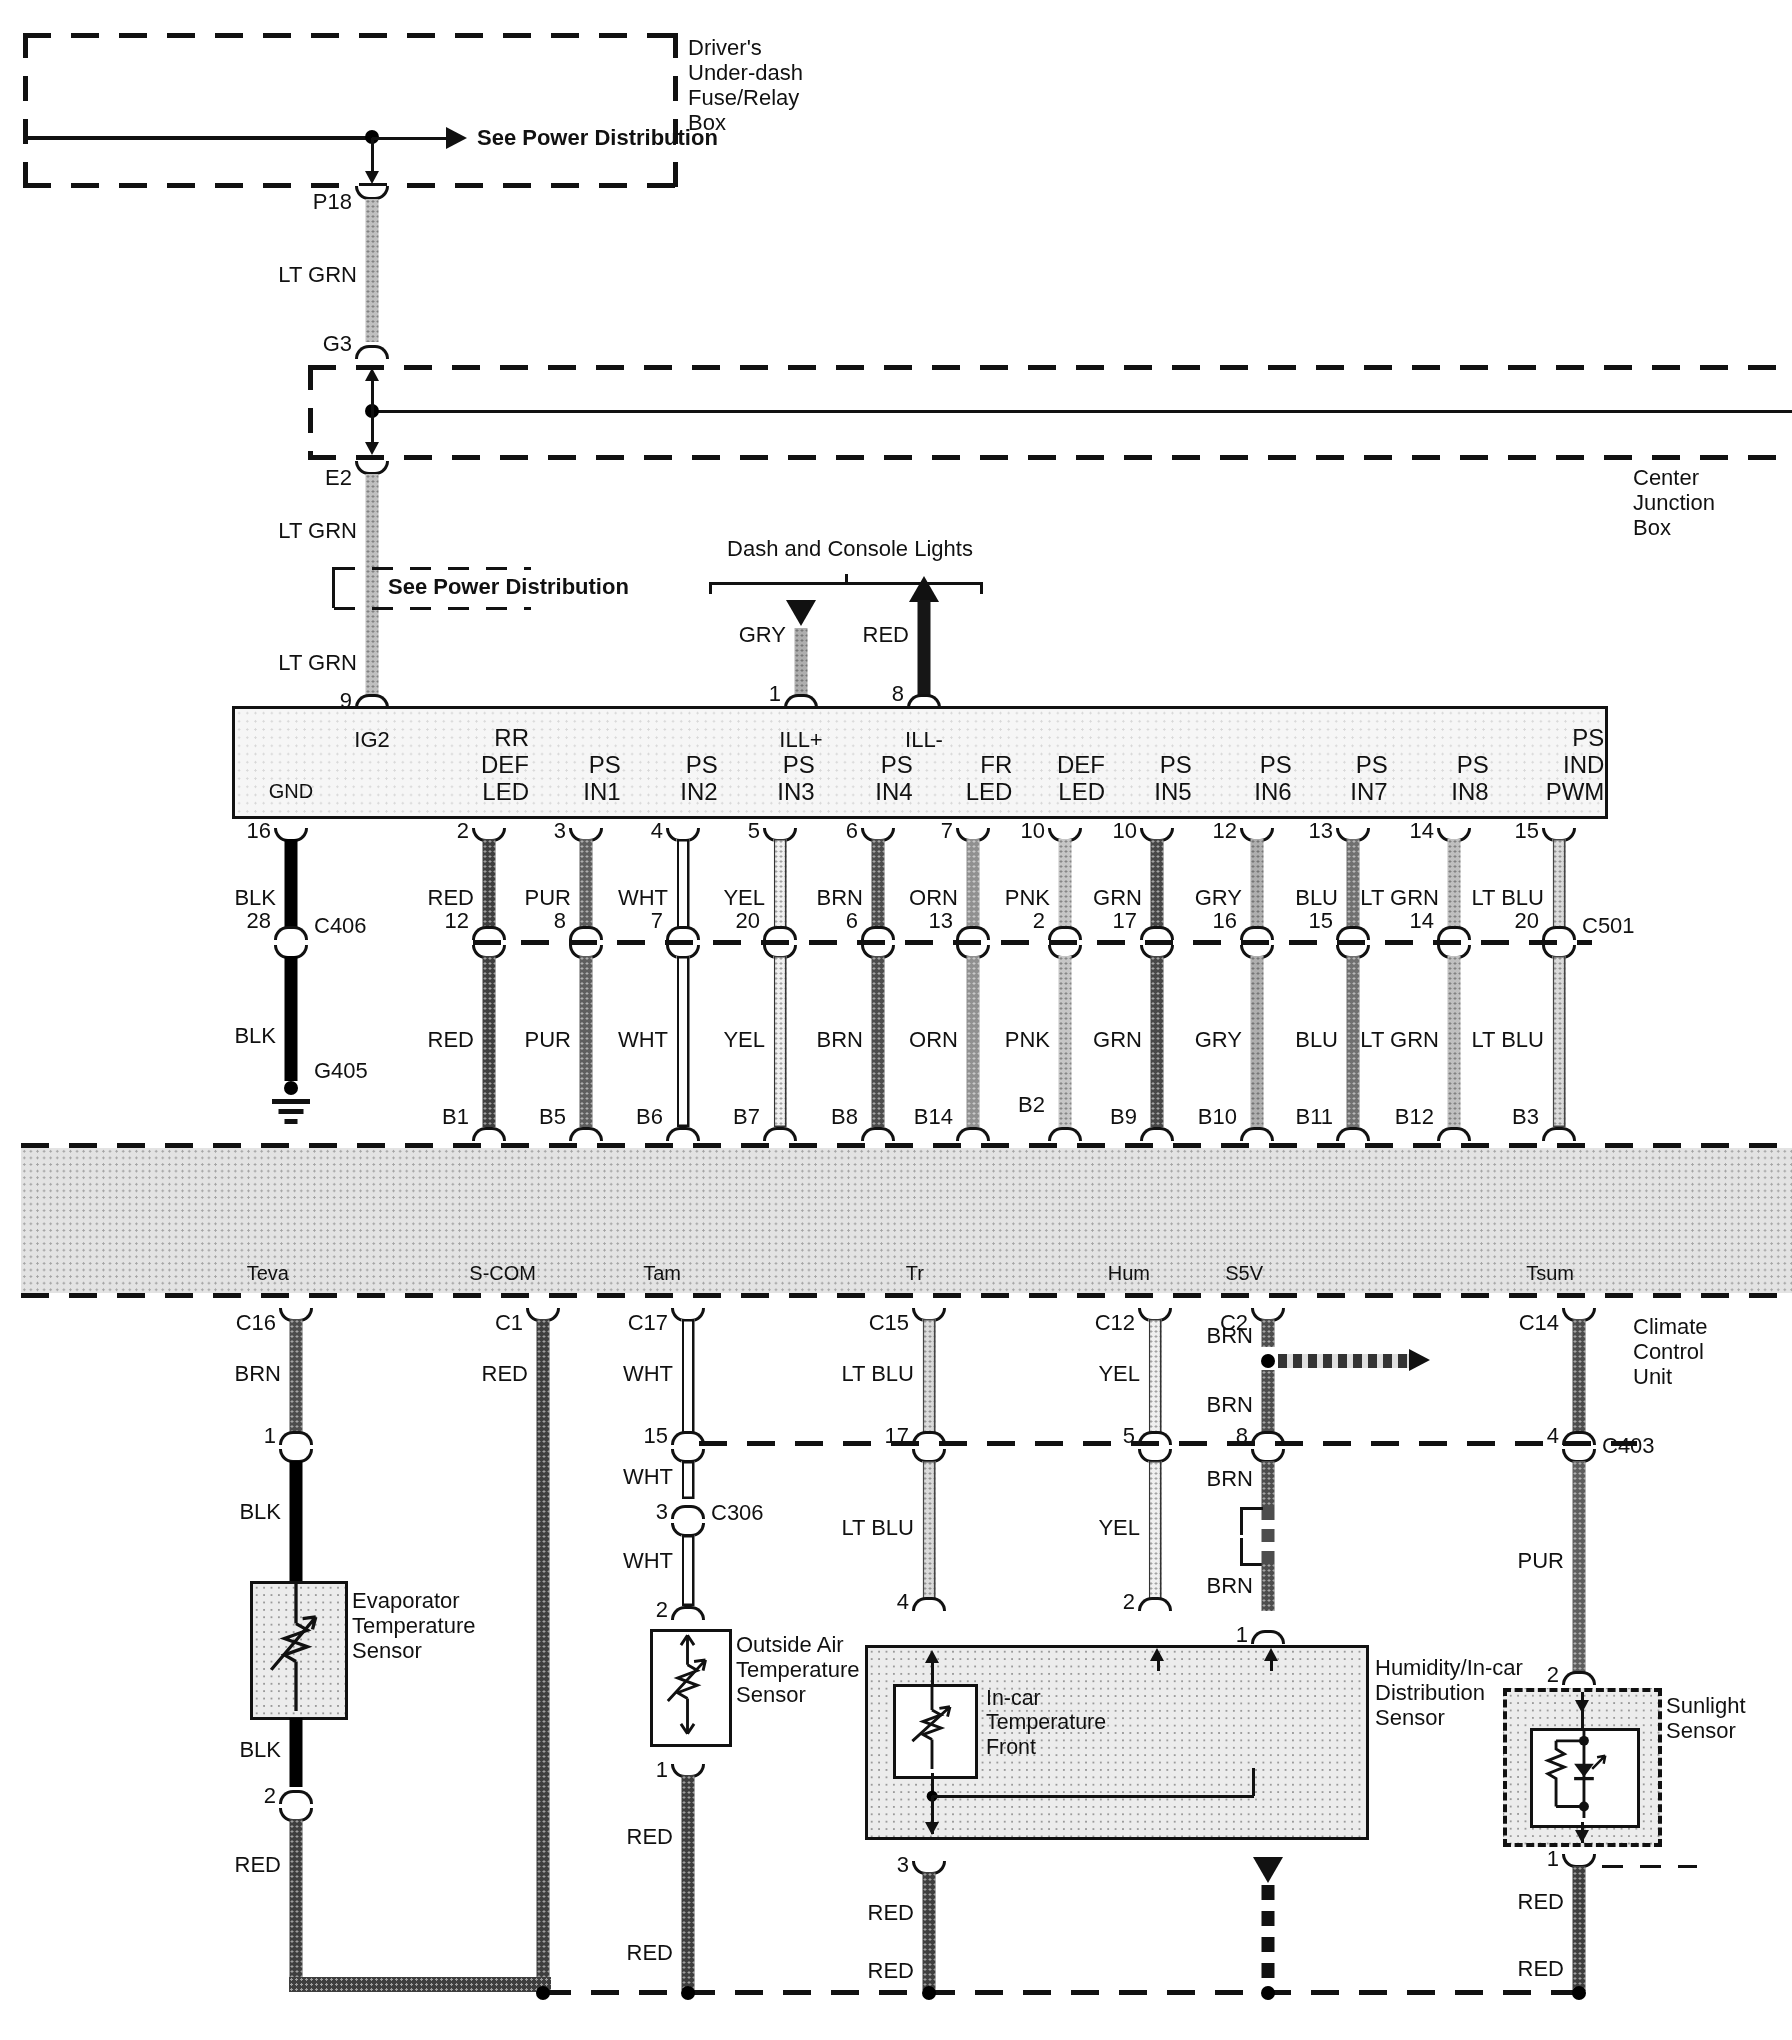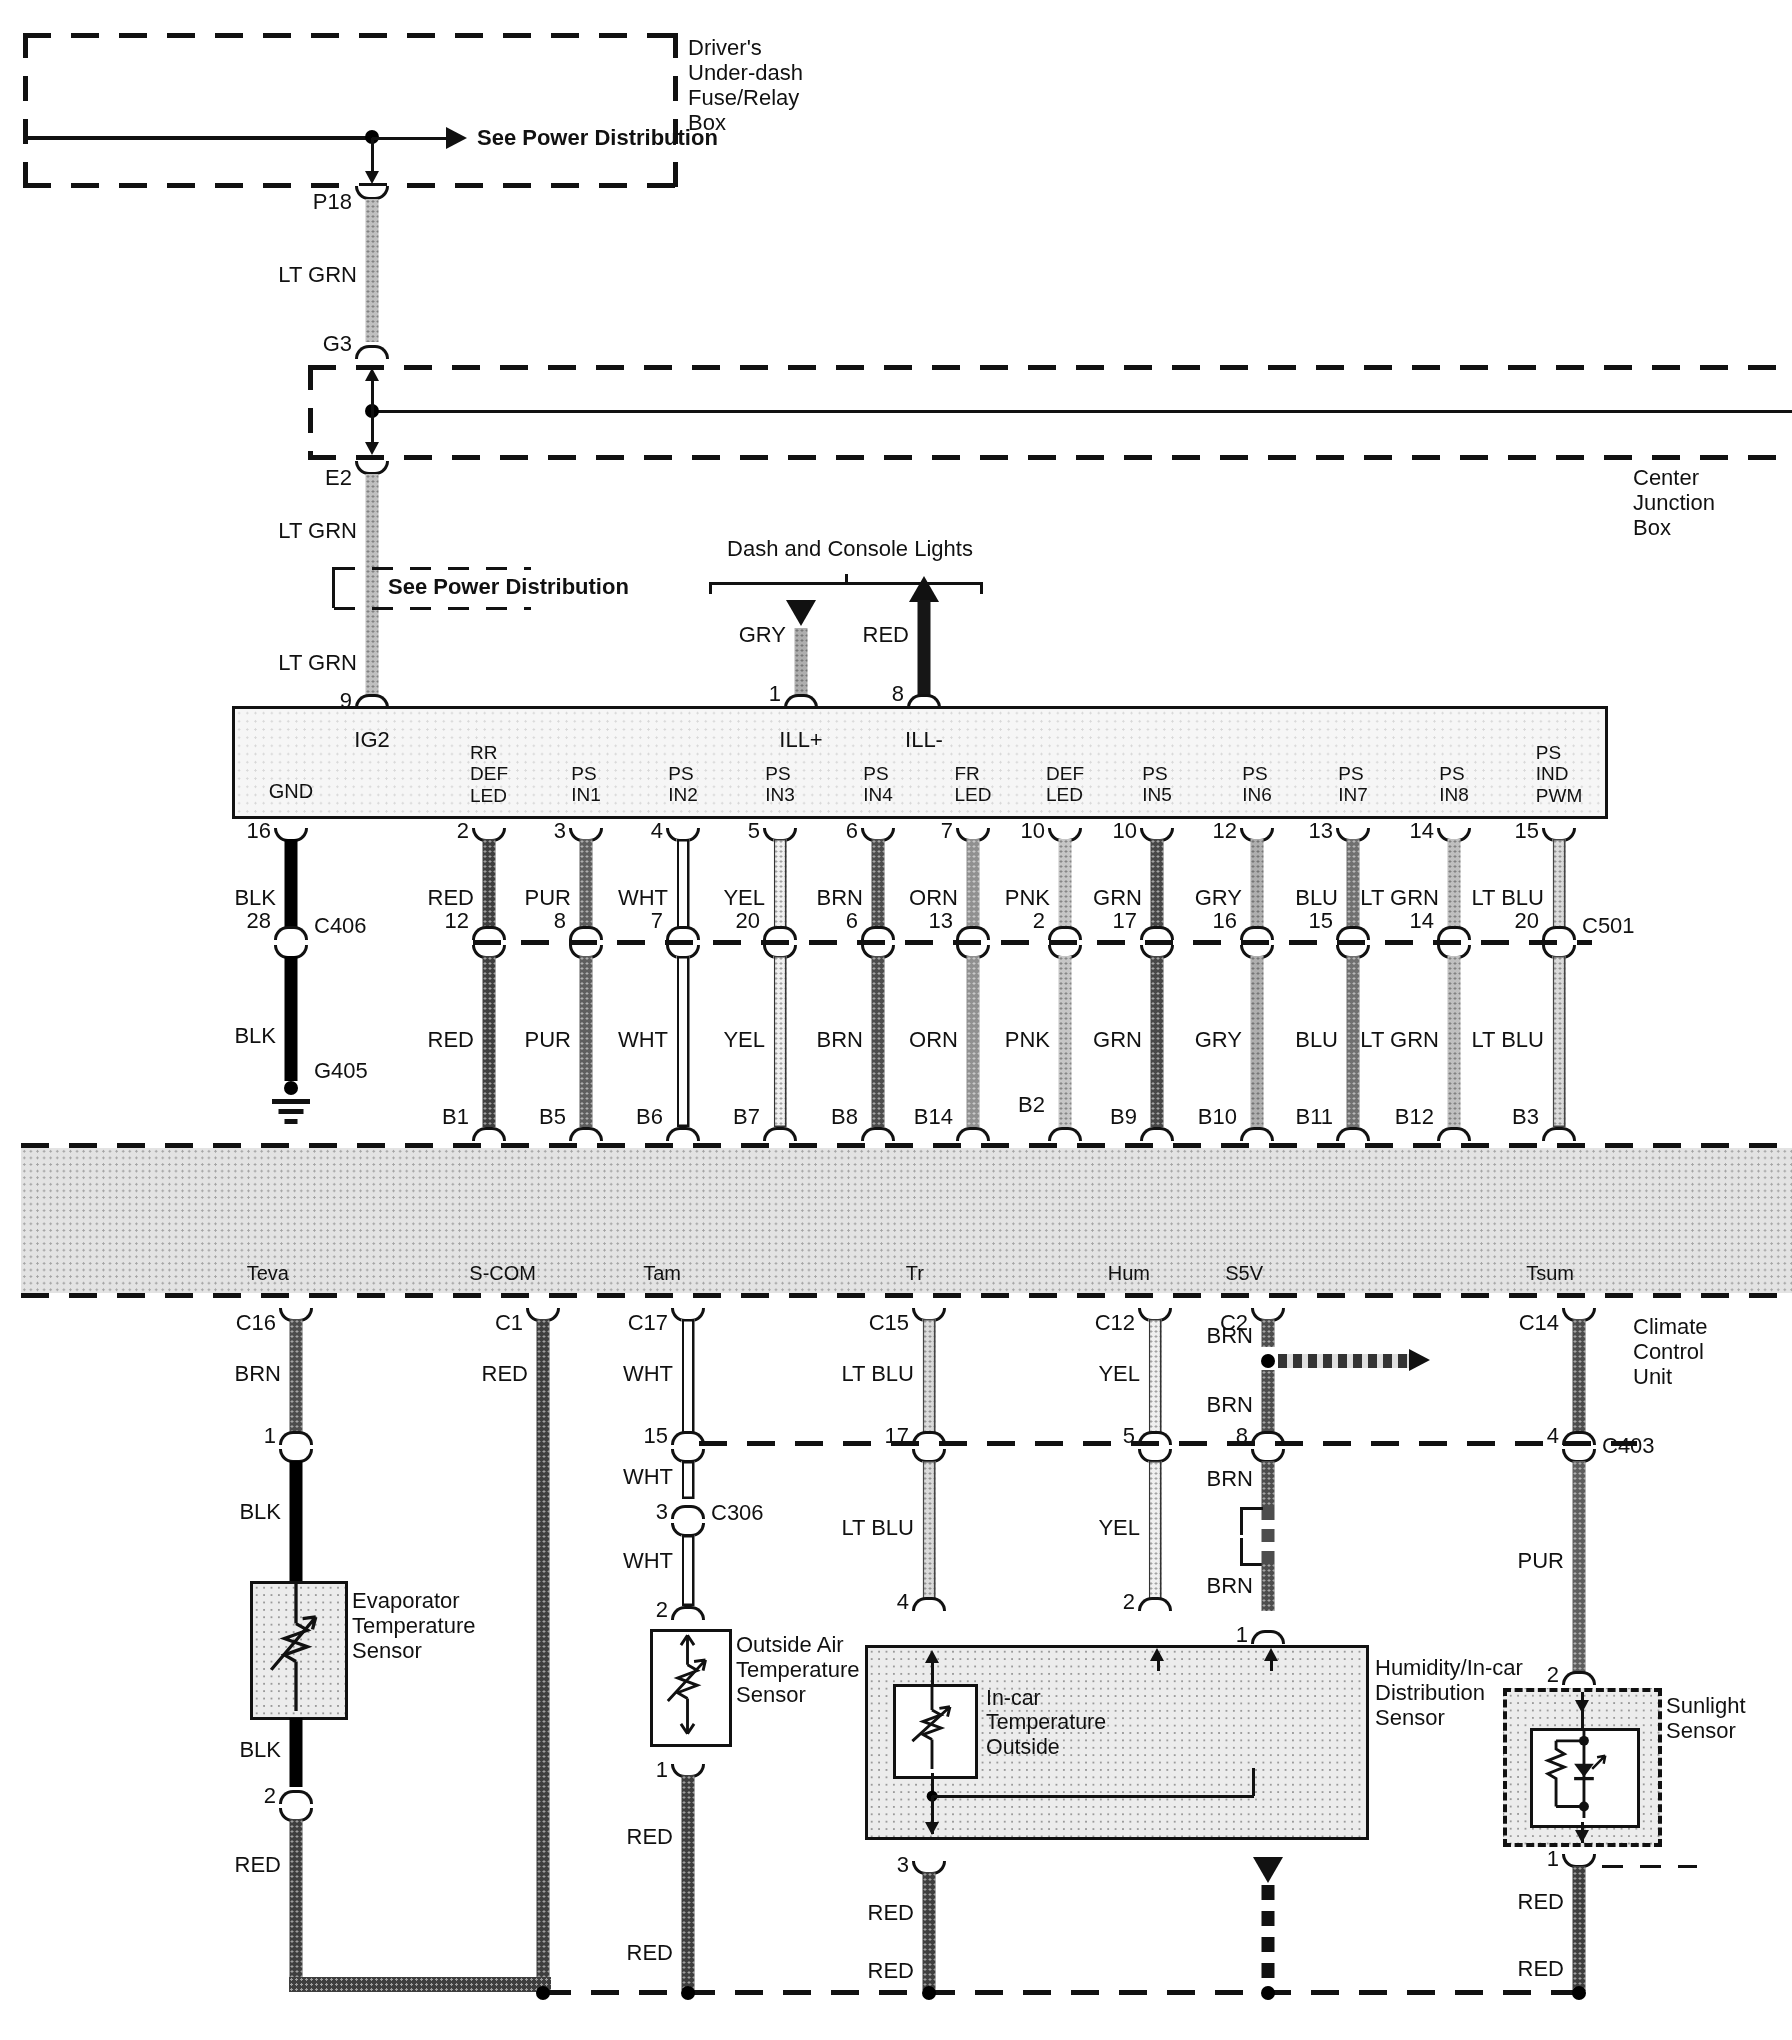--- a/index.html
+++ b/index.html
@@ -13,22 +13,22 @@
   
   .col{position:absolute;width:0;}
   .col .w{position:absolute;left:0;transform:translateX(-50%);width:13px;}
   .col .cap{position:absolute;left:0;transform:translateX(-50%);width:28px;height:10.7px;
             border:3.3px solid #111;border-top:none;border-radius:0 0 14px 14px;background:#fff;}
   .col .capd{position:absolute;left:0;transform:translateX(-50%);width:28px;height:10.7px;
             border:3.3px solid #111;border-bottom:none;border-radius:14px 14px 0 0;background:#fff;}
   .col .nL{position:absolute;left:0;transform:translateX(calc(-100% - 20px));font-size:22px;white-space:nowrap;}
   .col .nR{position:absolute;left:0;margin-left:23px;font-size:22px;white-space:nowrap;}
   .col .cL{position:absolute;left:0;transform:translateX(calc(-100% - 15px));font-size:22px;white-space:nowrap;}
-  .col .pn{position:absolute;left:0;top:100px;transform:translate(-50%,-100%);text-align:left;
-           font-size:19px;line-height:1.12;white-space:pre-line;}
+  .col .pn{position:absolute;left:16px;top:100px;transform:translate(-50%,-100%);text-align:right;
+           font-size:24px;line-height:1.12;white-space:pre-line;}
   .col .cn{position:absolute;left:0;transform:translateX(-50%);text-align:center;
            font-size:20px;line-height:1.16;white-space:pre-line;}
   
   .BLK{background:#000;}
   .RED{background:#3e3e3e;}
   .PUR{background:#5e5e5e;}
   .WHT{background:#fff;box-shadow:inset 0 0 0 2.5px #111;}
   .YEL{background:#f0f0f0;box-shadow:inset 0 0 0 1.6px #333;}
   .BRN{background:#4d4d4d;}
   .ORN{background:#909090;}
@@ -546,21 +546,21 @@
     <div class="tus" style="left:64px;top:1.6px"></div>
     <div class="vl" style="left:63px;top:11.5px;height:25px"></div>
     <div class="solidbox" style="left:25px;top:36px;width:79px;height:89px">
       <svg width="72" height="82" viewBox="0 0 88 100">
         <path d="M44 0 V28 M44 28 l11 6 -22 8 22 8 -22 8 11 6 M44 64 V100" stroke="#111" stroke-width="3.5" fill="none"></path>
         <path d="M20 66 L66 24 M66 24 l-13 2 M66 24 l-3 12" stroke="#111" stroke-width="3.5" fill="none"></path>
       </svg>
     </div>
     <div class="lbl" style="left:118px;top:38px;font-size:21.4px">In-car
 Temperature
-Outside</div>
+Front</div>
     <div class="vl" style="left:63px;top:125px;height:23px"></div>
     <div class="dot" style="left:64px;top:148px;width:10.7px;height:10.7px"></div>
     <div class="hl" style="left:64px;top:147px;width:322px"></div>
     <div class="vl" style="left:384px;top:120px;height:28px"></div>
     <div class="vl" style="left:289px;top:5px;height:18px"></div>
     <div class="tus" style="left:289px;top:0"></div>
     <div class="vl" style="left:402px;top:5px;height:18px"></div>
     <div class="tus" style="left:403px;top:0"></div>
     <div class="vl" style="left:63px;top:148px;height:38px"></div>
     <div class="tds" style="left:64px;top:174px"></div>

